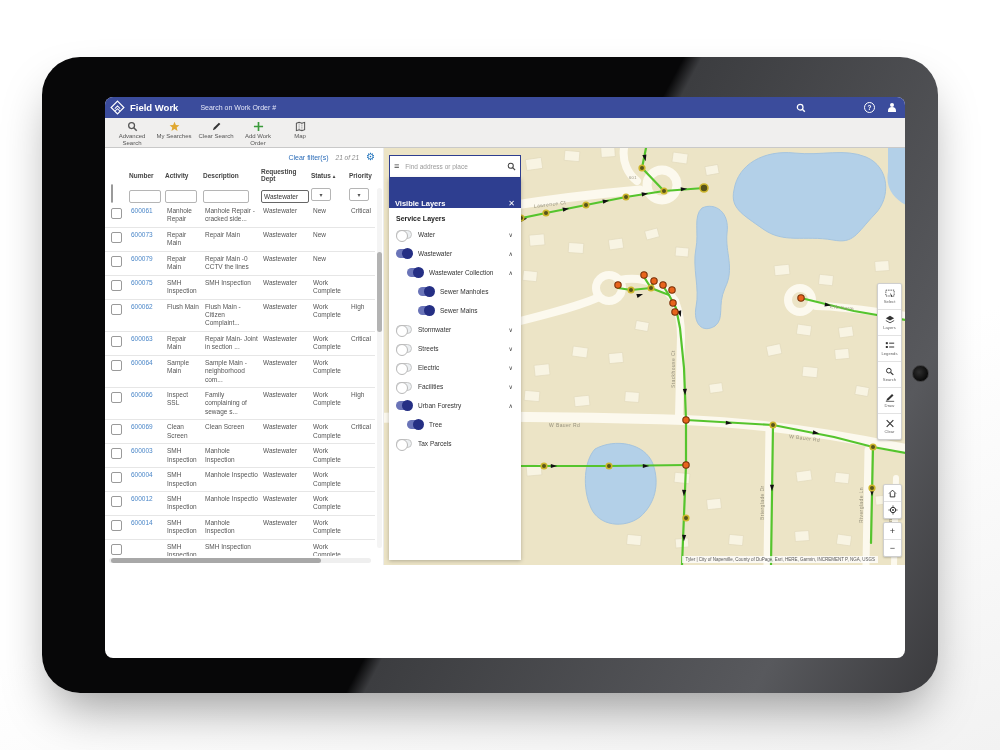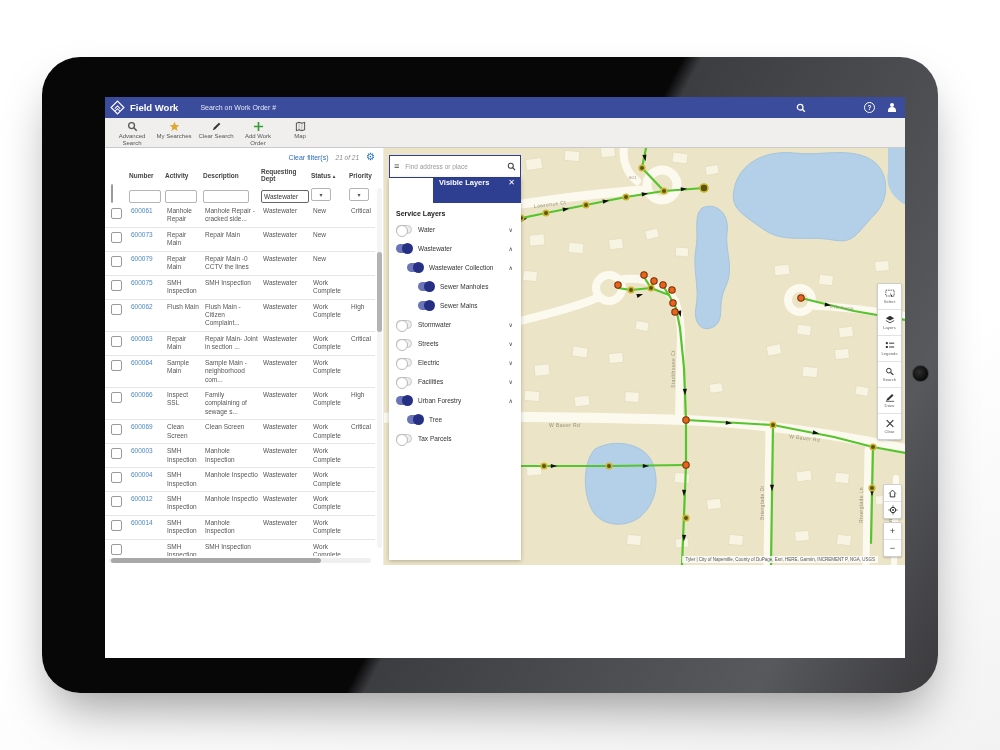--- a/index.html
+++ b/index.html
@@ -3,21 +3,21 @@
 <meta charset="utf-8">
 <style>
   html,body{margin:0;padding:0;width:1000px;height:750px;background:linear-gradient(160deg,#ffffff 60%,#f2f2f2 100%);
     font-family:"Liberation Sans",sans-serif;overflow:hidden;}
   
   .tablet{position:absolute;left:42px;top:57px;width:896px;height:636px;border-radius:38px;
     background:linear-gradient(118deg,#070708 52%,#3c3d40 53.5%,#58595d 85%,#3a3a3d 100%);
     box-shadow:0 25px 50px -12px rgba(0,0,0,.4);}
   .camera{position:absolute;right:9px;top:308px;width:15px;height:15px;border-radius:50%;
     background:radial-gradient(circle at 40% 40%,#2e2e2e 0%,#0a0a0a 70%);border:1px solid #3e3e40;}
-  .screen{position:absolute;left:63px;top:40px;width:800px;height:561px;background:#fff;border-radius:0;overflow:hidden;}
+  .screen{position:absolute;left:63px;top:40px;width:800px;height:561px;background:#fff;border-radius:8px;overflow:hidden;}
   
   .appbar{position:absolute;left:0;top:0;width:800px;height:21px;background:#3b4c9c;display:flex;align-items:center;}
   .logo{width:15px;height:15px;margin-left:5px;flex:0 0 auto;}
   .apptitle{color:#fff;font-size:9.5px;font-weight:bold;margin-left:5px;white-space:nowrap;}
   .appsearch{flex:1;margin-left:20px;background:transparent;border:none;outline:none;color:#fff;font-size:7px;
     font-family:"Liberation Sans",sans-serif;}
   .appsearch::placeholder{color:#e3e6f8;opacity:1;}
   .appbar-ic{color:#fff;display:flex;align-items:center;}
   .helpcirc{width:9px;height:9px;border-radius:50%;border:1px solid #fff;color:#fff;font-size:6.5px;line-height:9px;
     text-align:center;font-weight:bold;margin-right:12px;}
@@ -72,21 +72,21 @@
   .maparea svg.basemap{position:absolute;left:0;top:0;}
   svg text{font-family:"Liberation Sans",sans-serif;}
   .maplabel{fill:#97927e;font-size:5px;letter-spacing:.4px;}
   
   .findbox{position:absolute;left:5px;top:7px;width:132px;height:23px;background:#fff;border:1.5px solid #2e3e90;
     box-sizing:border-box;display:flex;align-items:center;padding:0 4px;gap:4px;}
   .hamb{color:#444;font-size:9px;line-height:9px;}
   .findinput{flex:1;border:none;outline:none;font-size:6.5px;color:#333;font-family:"Liberation Sans",sans-serif;min-width:0;}
   .findinput::placeholder{color:#9a9a9a;opacity:1;}
   .layerspanel{position:absolute;left:5px;top:30px;width:132px;height:382px;background:#fff;box-shadow:0 1px 4px rgba(0,0,0,.25);}
-  .lp-head{height:25px;background:#2e3e90;color:#fff;display:flex;align-items:flex-start;padding:0 6px;margin-left:44px;}
+  .lp-head{height:30px;background:#2e3e90;color:#fff;display:flex;align-items:flex-end;padding:0 6px;}
   .lp-title{font-size:7.5px;font-weight:bold;flex:1;}
   .lp-close{font-size:8px;cursor:pointer;}
   .lp-section{font-size:7px;font-weight:bold;color:#222;padding:7px 0 3px 7px;}
   .lrow{display:flex;align-items:center;height:19px;padding-right:8px;}
   .tog{width:16px;height:9px;border-radius:5px;flex:0 0 auto;position:relative;margin-right:6px;cursor:pointer;}
   .tog.on{background:#6a74b8;}
   .tog.on::after{content:"";position:absolute;right:-1px;top:-1px;width:11px;height:11px;border-radius:50%;background:#252f84;}
   .tog.off{background:#eceff1;border:1px solid #c5c5c5;box-sizing:border-box;}
   .tog.off::after{content:"";position:absolute;left:-1px;top:-1.5px;width:10px;height:10px;border-radius:50%;background:#fff;border:1px solid #b9b9b9;}
   .llabel{font-size:6.5px;color:#333;flex:1;}

